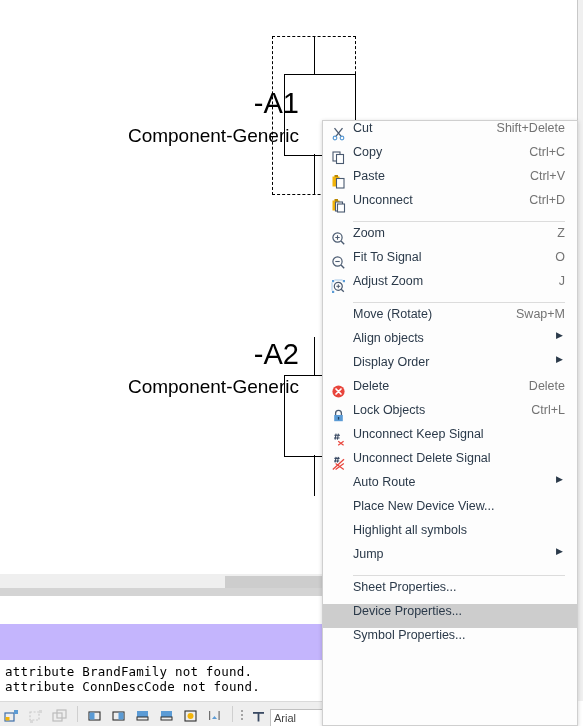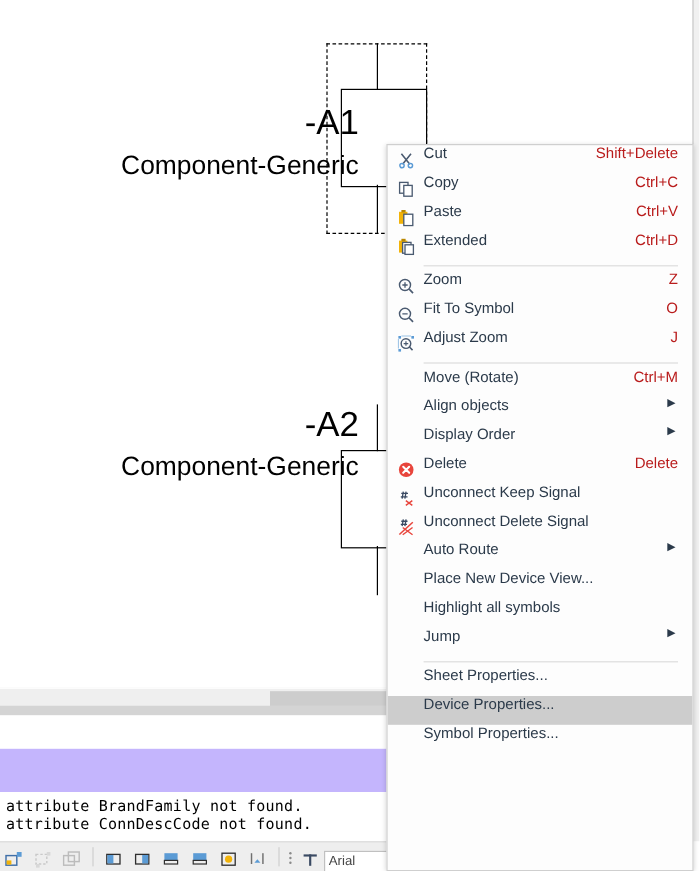--- a/index.html
+++ b/index.html
@@ -25,21 +25,21 @@
   }
   .sym .lead{
     position:absolute;background:#000;width:1.4px;
   }
   .lbl{
     position:absolute;color:#000;white-space:nowrap;
     font-family:"Liberation Sans", sans-serif;
     text-align:right;
   }
   .lbl.name{font-size:29px;letter-spacing:0px;}
-  .lbl.type{font-size:22px;letter-spacing:0px;}
+  .lbl.type{font-size:19px;letter-spacing:0px;}
 
   
   #symA1{left:272px;top:36px;}
   #symA1 .selbox{left:0;top:0;width:84px;height:159px;}
   #symA1 .body{left:12px;top:38px;width:72px;height:82px;border-width:1.4px;}
   #symA1 .lead.top{left:42px;top:0px;height:39px;}
   #symA1 .lead.bot{left:42px;top:118px;height:41px;}
   #lblA1name{right:312px;top:87px;}
   #lblA1type{right:312px;top:125px;}
 
@@ -122,21 +122,21 @@
   }
   .mi{
     position:relative;height:24px;display:flex;align-items:flex-start;
     font-size:12.5px;color:#2b3a4a;cursor:default;
   }
   .mi.hl{background:#cdcdcd;}
   .mi .ic{
     width:30px;min-width:30px;height:24px;display:flex;align-items:center;justify-content:center;
   }
   .mi .tx{flex:1;white-space:nowrap;}
-  .mi .sc{color:#b91c1c;padding-right:12px;white-space:nowrap;}
+  .mi .sc{color:#737373;padding-right:12px;white-space:nowrap;}
   .mi .arw{
     padding-right:14px;font-size:9px;color:#2b3a4a;line-height:1;
   }
   .msep{height:1px;background:#dcdcdc;margin:4px 12px 4px 30px;}
 
   svg{display:block;}
 </style>
 </head>
 <body>
 
@@ -299,21 +299,21 @@
     </div>
     <div class="mi">
       <span class="ic">
         <svg width="15" height="15" viewBox="0 0 15 15">
       <rect x="1.5" y="2.5" width="7" height="10" fill="#f2b309"></rect>
       <rect x="3.5" y="1" width="3.5" height="2" fill="#b98700"></rect>
       <rect x="4.5" y="4" width="7" height="9" fill="#fff" stroke="#4a5a70" stroke-width="1.1"></rect>
       <rect x="6.5" y="6" width="7" height="8" fill="#fff" stroke="#4a5a70" stroke-width="1.1"></rect>
     </svg>
       </span>
-      <span class="tx">Extended</span>
+      <span class="tx">Unconnect</span>
       <span class="sc">Ctrl+D</span>
     </div>
     <div class="msep"></div>
     <div class="mi">
       <span class="ic">
         <svg width="15" height="15" viewBox="0 0 15 15">
       <circle cx="6.5" cy="6.5" r="4.6" fill="none" stroke="#4a5a70" stroke-width="1.2"></circle>
       <path d="M4.3 6.5 h4.4 M6.5 4.3 v4.4" stroke="#4a5a70" stroke-width="1.1"></path>
       <path d="M10 10 L13.2 13.2" stroke="#4a5a70" stroke-width="1.4"></path>
     </svg>
@@ -322,21 +322,21 @@
       <span class="sc">Z</span>
     </div>
     <div class="mi">
       <span class="ic">
         <svg width="15" height="15" viewBox="0 0 15 15">
       <circle cx="6.5" cy="6.5" r="4.6" fill="none" stroke="#4a5a70" stroke-width="1.2"></circle>
       <path d="M4.3 6.5 h4.4" stroke="#4a5a70" stroke-width="1.1"></path>
       <path d="M10 10 L13.2 13.2" stroke="#4a5a70" stroke-width="1.4"></path>
     </svg>
       </span>
-      <span class="tx">Fit To Symbol</span>
+      <span class="tx">Fit To Signal</span>
       <span class="sc">O</span>
     </div>
     <div class="mi">
       <span class="ic">
         <svg width="15" height="15" viewBox="0 0 15 15">
       <circle cx="7.3" cy="7.3" r="4" fill="none" stroke="#4a5a70" stroke-width="1.2"></circle>
       <path d="M5.4 7.3 h3.8 M7.3 5.4 v3.8" stroke="#4a5a70" stroke-width="1"></path>
       <path d="M10.2 10.2 L12.8 12.8" stroke="#4a5a70" stroke-width="1.3"></path>
       <rect x="1" y="1" width="2.2" height="2.2" fill="#5b9bd5"></rect>
       <rect x="11.8" y="1" width="2.2" height="2.2" fill="#5b9bd5"></rect>
@@ -344,41 +344,52 @@
       <path d="M1 3.5 v8 M3.5 1 h8" stroke="#9cc3e6" stroke-width="0.9" fill="none"></path>
     </svg>
       </span>
       <span class="tx">Adjust Zoom</span>
       <span class="sc">J</span>
     </div>
     <div class="msep"></div>
     <div class="mi">
       <span class="ic"></span>
       <span class="tx">Move (Rotate)</span>
-      <span class="sc">Ctrl+M</span>
+      <span class="sc">Swap+M</span>
     </div>
     <div class="mi">
       <span class="ic"></span>
       <span class="tx">Align objects</span>
       <span class="arw">▶</span>
     </div>
     <div class="mi">
       <span class="ic"></span>
       <span class="tx">Display Order</span>
       <span class="arw">▶</span>
     </div>
     <div class="mi">
       <span class="ic">
         <svg width="15" height="15" viewBox="0 0 15 15">
       <circle cx="7.5" cy="7.5" r="6.1" fill="#e8453c"></circle>
       <path d="M5 5 L10 10 M10 5 L5 10" stroke="#fff" stroke-width="1.7" stroke-linecap="round"></path>
     </svg>
       </span>
       <span class="tx">Delete</span>
       <span class="sc">Delete</span>
+    </div>
+    <div class="mi">
+      <span class="ic">
+        <svg width="15" height="15" viewBox="0 0 15 15">
+      <path d="M4.6 7 V5.2 a2.9 2.9 0 0 1 5.8 0 V7" fill="none" stroke="#4a5a70" stroke-width="1.3"></path>
+      <rect x="3.2" y="7" width="8.6" height="6.2" fill="#5b9bd5"></rect>
+      <rect x="6.9" y="9" width="1.3" height="2.6" fill="#1c3f63"></rect>
+    </svg>
+      </span>
+      <span class="tx">Lock Objects</span>
+      <span class="sc">Ctrl+L</span>
     </div>
     <div class="mi">
       <span class="ic">
         <svg width="15" height="15" viewBox="0 0 15 15">
       <path d="M3.4 3.2 h5.6 M3.0 6.0 h5.6 M5.1 1.6 l-1.0 6.0 M7.4 1.6 l-1.0 6.0" stroke="#3a4a63" stroke-width="1.1" fill="none"></path>
       <path d="M7.2 9.2 L12.6 13.2 M12.6 9.2 L7.2 13.2" stroke="#e8453c" stroke-width="1.2"></path>
     </svg>
       </span>
       <span class="tx">Unconnect Keep Signal</span>
     </div>

